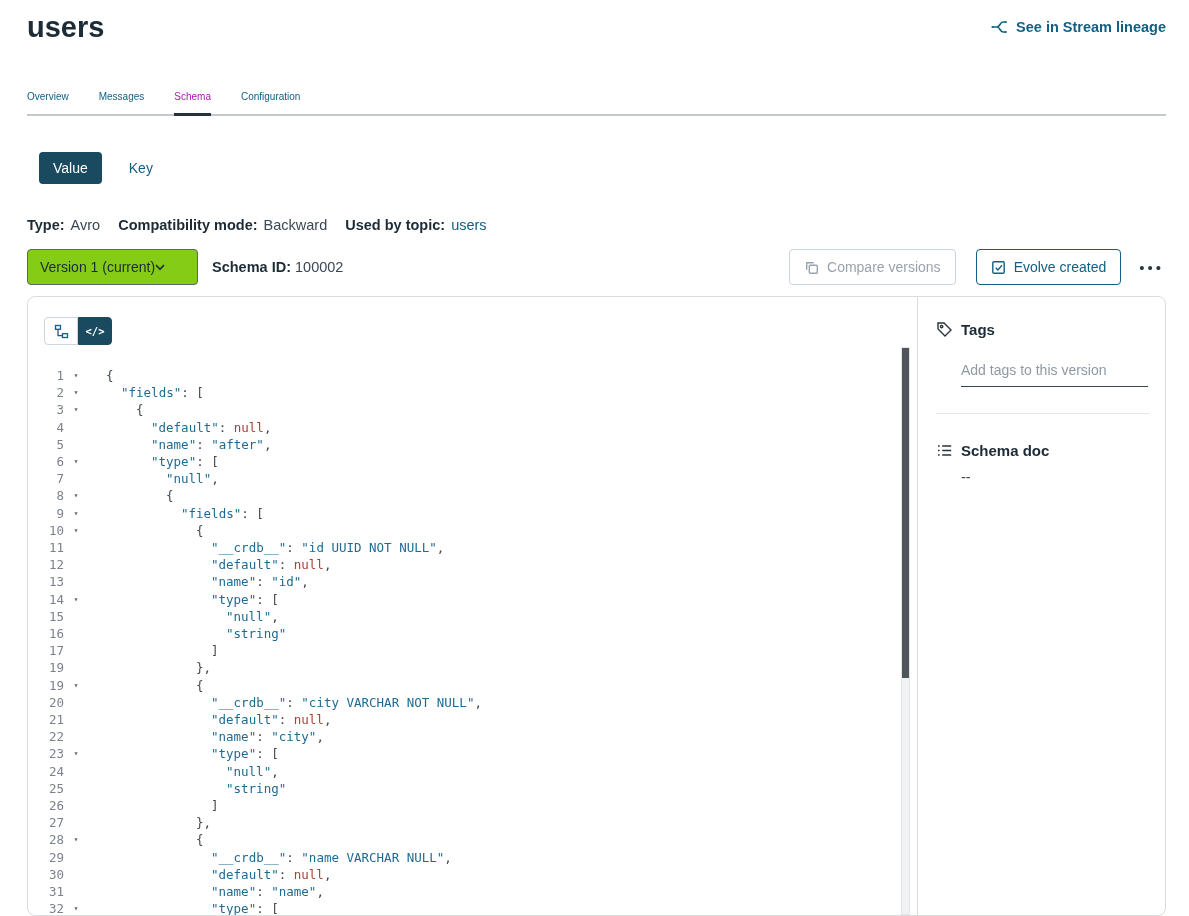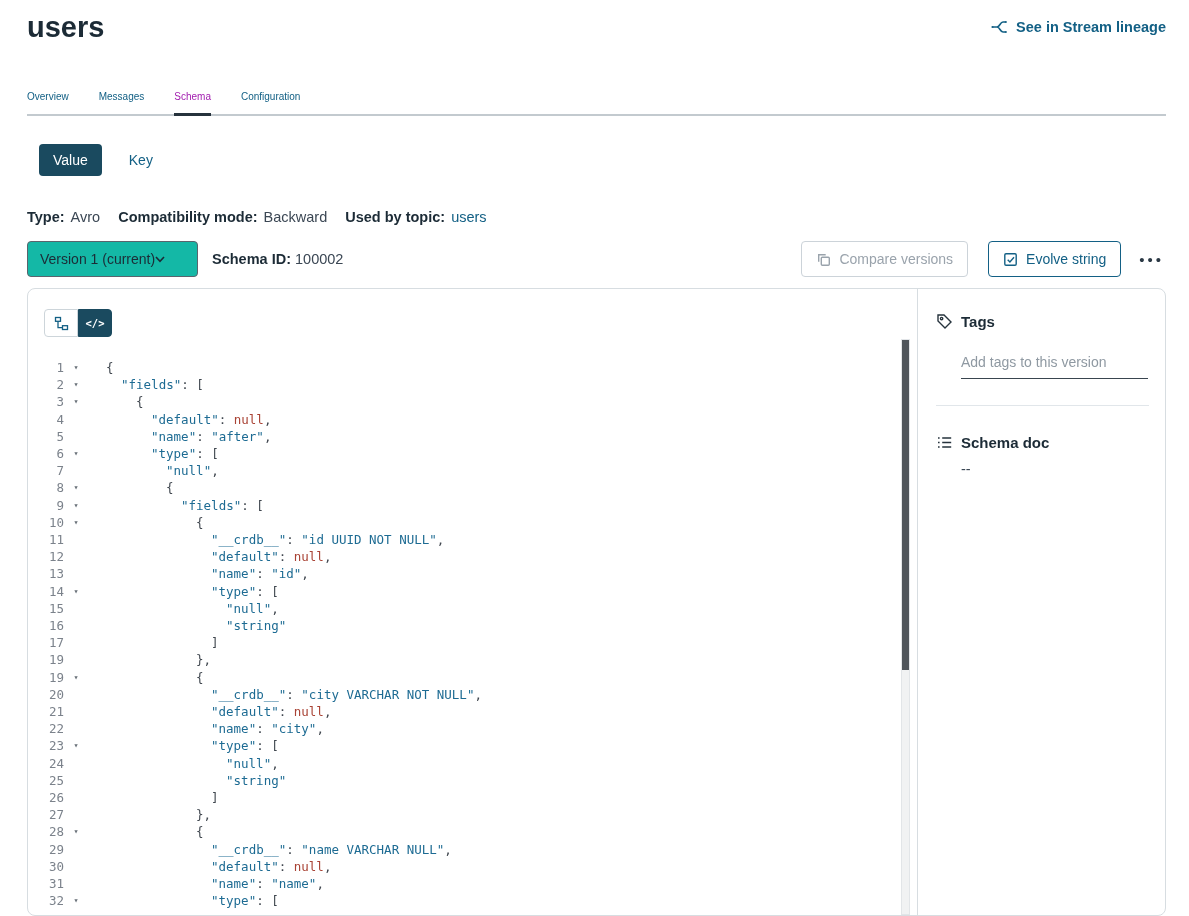--- a/index.html
+++ b/index.html
@@ -13,39 +13,39 @@
   .lineage { display:flex; align-items:center; gap:8px; margin-top:8px; color:#136085;
     font-size:14.5px; font-weight:600; cursor:pointer; }
 
   
   .tabs { display:flex; gap:30px; margin-top:46px; border-bottom:2px solid #c3cacf; }
   .tab { font-size:10px; color:#136085; padding-bottom:12px; cursor:pointer; position:relative; }
   .tab.active { color:#a21caf; }
   .tab.active::after { content:""; position:absolute; left:0; right:0; bottom:-2px; height:3px; background:#26323c; }
 
   
-  .toggle { margin-top:28px; display:flex; align-items:center;padding-left:12px; }
+  .toggle { margin-top:36px; display:flex; align-items:center;padding-left:12px; }
   .btn-value { background:#1a4a5f; color:#fff; border:none; border-radius:4px;
     padding:8px 14px; font-size:14px; font-family:inherit; cursor:pointer; }
   .btn-key { background:none; border:none; color:#136085; font-size:14px;
     font-family:inherit; margin-left:27px; cursor:pointer; }
 
   
   .meta { margin-top:33px; font-size:14.5px; display:flex; align-items:center; }
   .meta b { color:#1c2b36; font-weight:700; }
   .meta .v { margin-left:6px; }
   .meta .grp { margin-left:18px; }
   .meta .grp:first-child { margin-left:0; }
   .meta a { color:#136085; text-decoration:none; cursor:pointer; }
 
   
   .tbar { margin-top:16px; display:flex; align-items:center; }
   .select { width:171px; height:36px; border:1px solid #5a646d; border-radius:4px;
     display:flex; align-items:center; padding:0 12px;
-    font-size:14px; color:#1c2b36; cursor:pointer; background:#14b8a6; }
+    font-size:14px; color:#1c2b36; cursor:pointer; background:#84cc16; }
   .sid { margin-left:14px; font-size:14.5px; }
   .sid b { color:#1c2b36; }
   .btn { height:36px; border-radius:4px; background:#fff; font-size:14px; font-family:inherit;
     display:flex; align-items:center; gap:8px; padding:0 14px; cursor:pointer; }
   .btn-compare { margin-left:auto; border:1px solid #ccd3d9; color:#9aa3ac; }
   .btn-evolve { margin-left:20px; border:1px solid #136085; color:#136085; }
   .more { margin-left:16px; border:none; background:none; color:#2b3945; font-size:15px;
     letter-spacing:3px; cursor:pointer; padding:4px 2px; }
 
   
@@ -154,21 +154,21 @@
       </span>
       <span>Compare versions</span>
     </button>
     <button class="btn btn-evolve">
       <span>
         <svg width="15" height="15" viewBox="0 0 15 15" fill="none" stroke="#136085" stroke-width="1.4">
           <rect x="1.8" y="1.8" width="11.4" height="11.4" rx="1.2"></rect>
             <path d="M4.7 7.8 l2.2 2.2 L11 5.2"></path>
         </svg>
       </span>
-      <span>Evolve string</span>
+      <span>Evolve created</span>
     </button>
     <button class="more">•••</button>
   </div>
 
   <div class="panel">
 
     <div class="code-pane">
       <div class="viewtoggle">
         <button class="vt-btn">
           <span>

